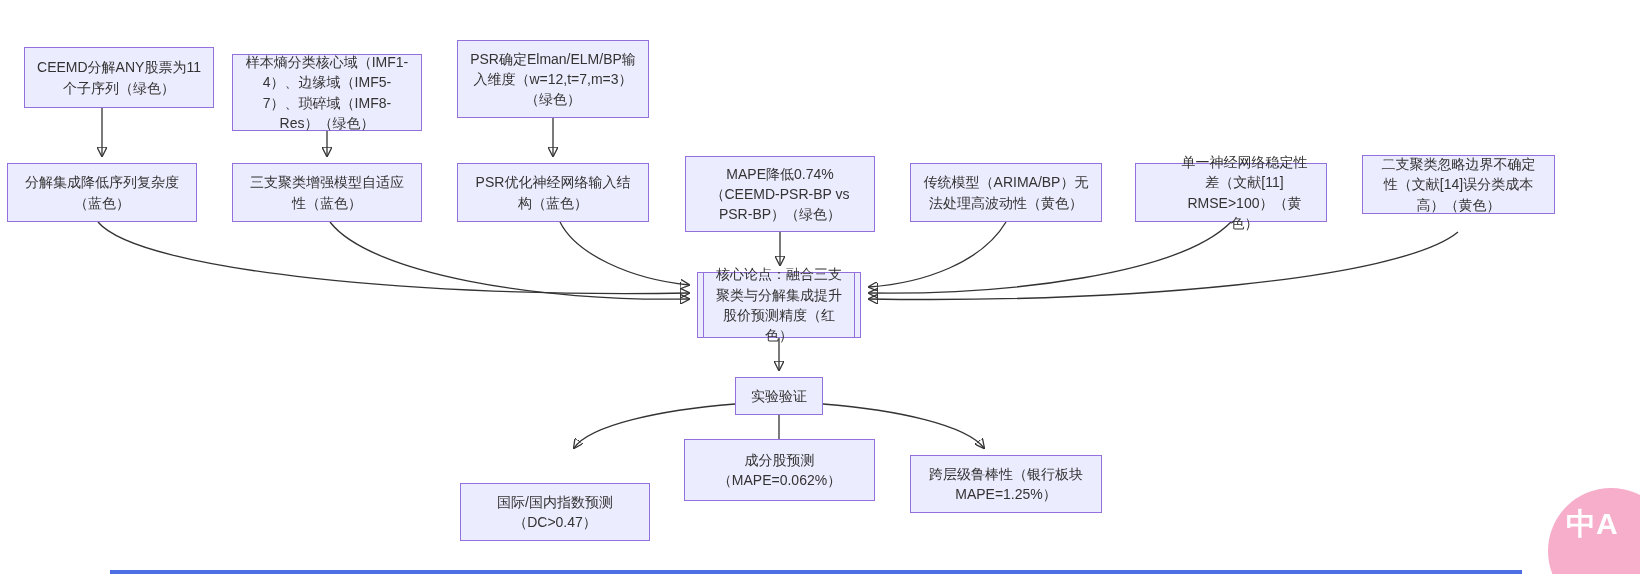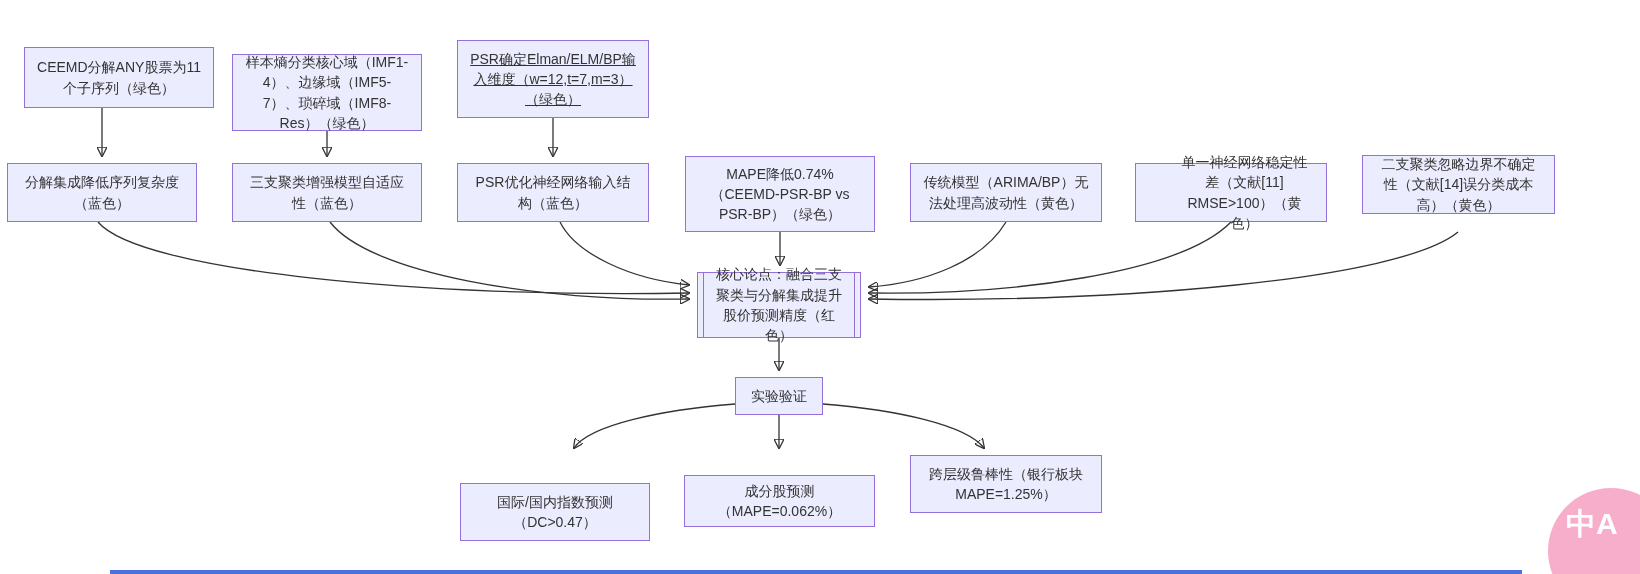--- a/index.html
+++ b/index.html
@@ -98,21 +98,21 @@
   </svg>
 
   <div class="node" style="left:7px; top:47px; width:190px; height:61px;margin-left:17px;">
     <span>CEEMD分解ANY股票为11个子序列（绿色）</span>
   </div>
 
   <div class="node" style="left:232px; top:54px; width:190px; height:77px;">
     <span>样本熵分类核心域（IMF1-4）、边缘域（IMF5-7）、琐碎域（IMF8-Res）（绿色）</span>
   </div>
 
-  <div class="node" style="left:457px; top:40px; width:192px; height:78px;text-decoration:underline;">
+  <div class="node" style="left:457px; top:40px; width:192px; height:78px;">
     <span>PSR确定Elman/ELM/BP输入维度（w=12,t=7,m=3）（绿色）</span>
   </div>
 
   <div class="node" style="left:7px; top:163px; width:190px; height:59px;">
     <span>分解集成降低序列复杂度（蓝色）</span>
   </div>
 
   <div class="node" style="left:232px; top:163px; width:190px; height:59px;">
     <span>三支聚类增强模型自适应性（蓝色）</span>
   </div>
@@ -144,21 +144,21 @@
   </div>
 
   <div class="node" style="left:735px; top:377px; width:88px; height:38px;">
     <span>实验验证</span>
   </div>
 
   <div class="node" style="left:460px; top:455px; width:190px; height:58px;margin-top:28px;">
     <span>国际/国内指数预测（DC&gt;0.47）</span>
   </div>
 
-  <div class="node" style="left:684px; top:475px; width:191px; height:52px;">
+  <div class="node" style="left:684px; top:439px; width:191px; height:62px;">
     <span>成分股预测（MAPE=0.062%）</span>
   </div>
 
   <div class="node" style="left:910px; top:455px; width:192px; height:58px;">
     <span>跨层级鲁棒性（银行板块 MAPE=1.25%）</span>
   </div>
 
   <div class="watermark">
     <span>中A</span>
   </div>

